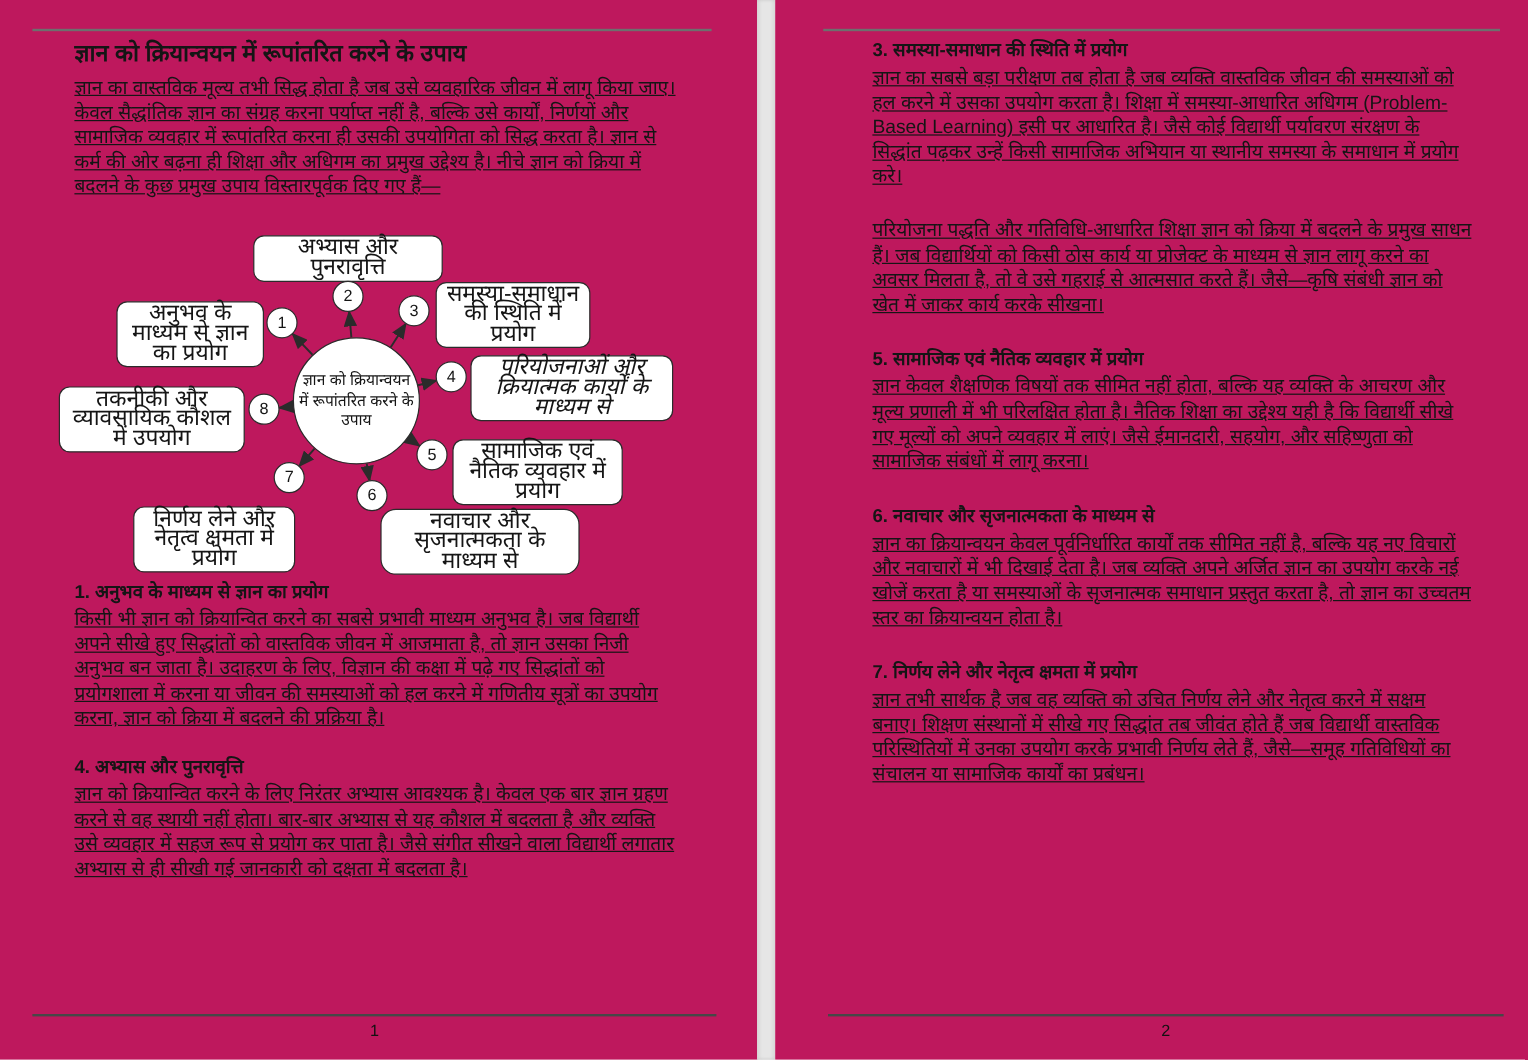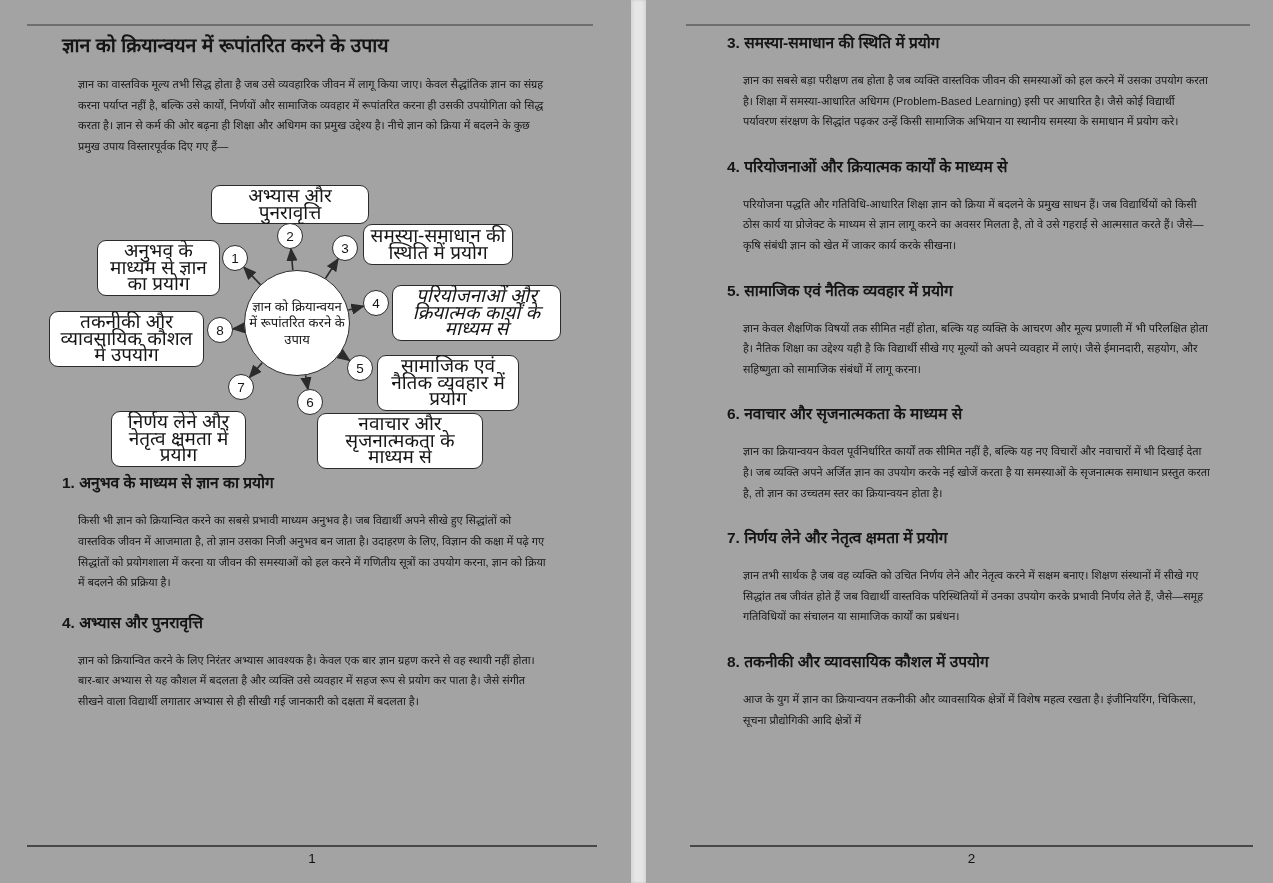--- a/index.html
+++ b/index.html
@@ -6,42 +6,42 @@
   body{
     width:1273px;height:883px;position:relative;overflow:hidden;
     background:#ffffff;color:#151515;
     font-family:"Liberation Sans","DejaVu Sans",sans-serif;
   }
   .gutter{
     position:absolute;left:631px;top:0;width:15px;height:883px;
     background:#e6e6e6;
     box-shadow:inset 2px 0 3px rgba(0,0,0,.07), inset -2px 0 3px rgba(0,0,0,.07);
   }
-  .page{position:absolute;top:0;height:883px;background:#a3a3a3;}
+  .page{position:absolute;top:0;height:883px;background:#be185d;}
   .page--1{left:0;width:631px;}
   .page--2{left:646px;width:627px;}
 
   .top-rule{position:absolute;top:24px;height:2px;background:#6e6e6e;}
   .page--1 .top-rule{left:27px;width:566px;}
   .page--2 .top-rule{left:40px;width:564px;}
 
   .bottom-rule{position:absolute;top:845px;height:2px;background:#474747;}
   .page--1 .bottom-rule{left:27px;width:570px;}
   .page--2 .bottom-rule{left:44px;width:563px;}
 
   .page-num{position:absolute;top:851px;text-align:center;font-size:13.5px;color:#111;}
   .page--1 .page-num{left:27px;width:570px;}
   .page--2 .page-num{left:44px;width:563px;}
 
   .content{position:absolute;top:32px;}
   .page--1 .content{left:62px;width:504px;}
   .page--2 .content{left:81px;width:500px;}
 
   .doc-title{font-size:19.5px;font-weight:bold;line-height:26px;margin:0 0 6px 0;}
-  .para{font-size:11px;line-height:20.6px;margin:16px;}
+  .para{font-size:16px;line-height:20.6px;margin:0;text-decoration:underline;}
   .section{margin:0;}
   .section + .section{margin-top:19px;}
   .page--2 .section + .section{margin-top:24px;}
   .section-heading{font-size:15.5px;font-weight:bold;line-height:22px;margin:0 0 2px 0;}
 
   
   .diagram{position:relative;width:530px;height:282px;margin:24px 0 10px -22px;}
   .dg-arrows{position:absolute;left:0;top:0;}
   .dg-box{
     position:absolute;box-sizing:border-box;background:#fff;
@@ -57,24 +57,24 @@
   }
   .dg-center{
     position:absolute;left:204px;top:90px;width:106px;height:106px;box-sizing:border-box;
     background:#fff;border:1.6px solid #2b2b2b;border-radius:50%;
     display:flex;align-items:center;justify-content:center;text-align:center;
     font-size:13px;line-height:16.4px;padding:4px;
   }
   
   .dg-box--1{left:57px;top:60px;width:123px;min-height:38px;}
   .dg-box--2{left:171px;top:5px;width:158px;min-height:31px;}
-  .dg-box--3{left:323px;top:44px;width:150px;min-height:41px;}
+  .dg-box--3{left:323px;top:44px;width:129px;min-height:41px;}
   .dg-box--4{left:352px;top:105px;width:169px;min-height:46px;font-style:italic;}
   .dg-box--5{left:337px;top:175px;width:142px;min-height:40px;}
-  .dg-box--6{left:277px;top:233px;width:166px;min-height:43px;}
+  .dg-box--6{left:277px;top:233px;width:166px;min-height:43px;border-radius:13px;}
   .dg-box--7{left:71px;top:231px;width:135px;min-height:37px;}
   .dg-box--8{left:9px;top:131px;width:155px;min-height:37px;}
   
   .dg-circle--1{left:182px;top:65px;}
   .dg-circle--2{left:237px;top:43px;}
   .dg-circle--3{left:292px;top:55px;}
   .dg-circle--4{left:323px;top:110px;}
   .dg-circle--5{left:307px;top:175px;}
   .dg-circle--6{left:257px;top:209px;}
   .dg-circle--7{left:188px;top:194px;}
@@ -148,36 +148,31 @@
 
 <div class="page page--2">
   <div class="top-rule"></div>
 
   <div class="content">
     <div class="section">
       <h3 class="section-heading">3. समस्या-समाधान की स्थिति में प्रयोग</h3>
       <p class="para">ज्ञान का सबसे बड़ा परीक्षण तब होता है जब व्यक्ति वास्तविक जीवन की समस्याओं को हल करने में उसका उपयोग करता है। शिक्षा में समस्या-आधारित अधिगम (Problem-Based Learning) इसी पर आधारित है। जैसे कोई विद्यार्थी पर्यावरण संरक्षण के सिद्धांत पढ़कर उन्हें किसी सामाजिक अभियान या स्थानीय समस्या के समाधान में प्रयोग करे।</p>
     </div>
     <div class="section">
-      <h3 class="section-heading">4. परियोजनाओं और क्रियात्मक कार्यों के माध्यम से</h3>
       <p class="para">परियोजना पद्धति और गतिविधि-आधारित शिक्षा ज्ञान को क्रिया में बदलने के प्रमुख साधन हैं। जब विद्यार्थियों को किसी ठोस कार्य या प्रोजेक्ट के माध्यम से ज्ञान लागू करने का अवसर मिलता है, तो वे उसे गहराई से आत्मसात करते हैं। जैसे—कृषि संबंधी ज्ञान को खेत में जाकर कार्य करके सीखना।</p>
     </div>
     <div class="section">
       <h3 class="section-heading">5. सामाजिक एवं नैतिक व्यवहार में प्रयोग</h3>
       <p class="para">ज्ञान केवल शैक्षणिक विषयों तक सीमित नहीं होता, बल्कि यह व्यक्ति के आचरण और मूल्य प्रणाली में भी परिलक्षित होता है। नैतिक शिक्षा का उद्देश्य यही है कि विद्यार्थी सीखे गए मूल्यों को अपने व्यवहार में लाएं। जैसे ईमानदारी, सहयोग, और सहिष्णुता को सामाजिक संबंधों में लागू करना।</p>
     </div>
     <div class="section">
       <h3 class="section-heading">6. नवाचार और सृजनात्मकता के माध्यम से</h3>
       <p class="para">ज्ञान का क्रियान्वयन केवल पूर्वनिर्धारित कार्यों तक सीमित नहीं है, बल्कि यह नए विचारों और नवाचारों में भी दिखाई देता है। जब व्यक्ति अपने अर्जित ज्ञान का उपयोग करके नई खोजें करता है या समस्याओं के सृजनात्मक समाधान प्रस्तुत करता है, तो ज्ञान का उच्चतम स्तर का क्रियान्वयन होता है।</p>
     </div>
     <div class="section">
       <h3 class="section-heading">7. निर्णय लेने और नेतृत्व क्षमता में प्रयोग</h3>
       <p class="para">ज्ञान तभी सार्थक है जब वह व्यक्ति को उचित निर्णय लेने और नेतृत्व करने में सक्षम बनाए। शिक्षण संस्थानों में सीखे गए सिद्धांत तब जीवंत होते हैं जब विद्यार्थी वास्तविक परिस्थितियों में उनका उपयोग करके प्रभावी निर्णय लेते हैं, जैसे—समूह गतिविधियों का संचालन या सामाजिक कार्यों का प्रबंधन।</p>
     </div>
-    <div class="section">
-      <h3 class="section-heading">8. तकनीकी और व्यावसायिक कौशल में उपयोग</h3>
-      <p class="para">आज के युग में ज्ञान का क्रियान्वयन तकनीकी और व्यावसायिक क्षेत्रों में विशेष महत्व रखता है। इंजीनियरिंग, चिकित्सा, सूचना प्रौद्योगिकी आदि क्षेत्रों में</p>
-    </div>
   </div>
 
   <div class="bottom-rule"></div>
   <div class="page-num">2</div>
 </div>
 
 </body></html>

